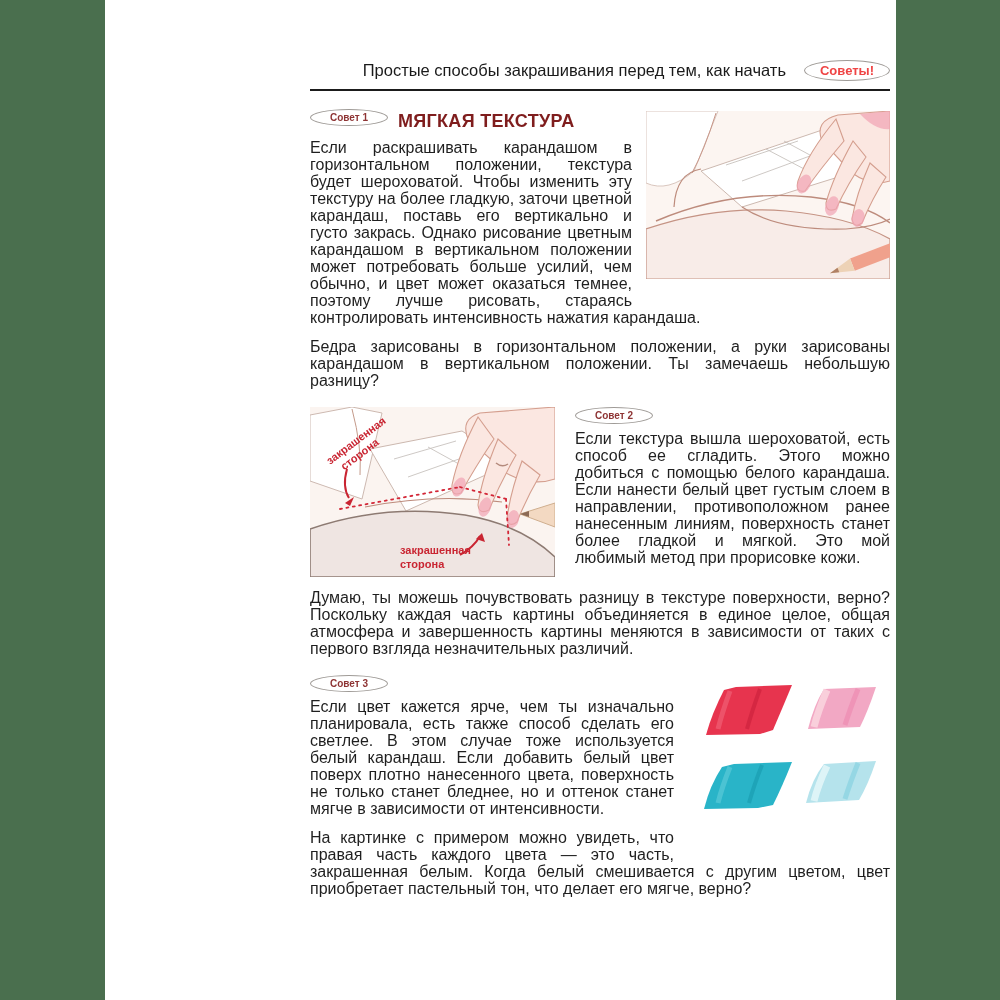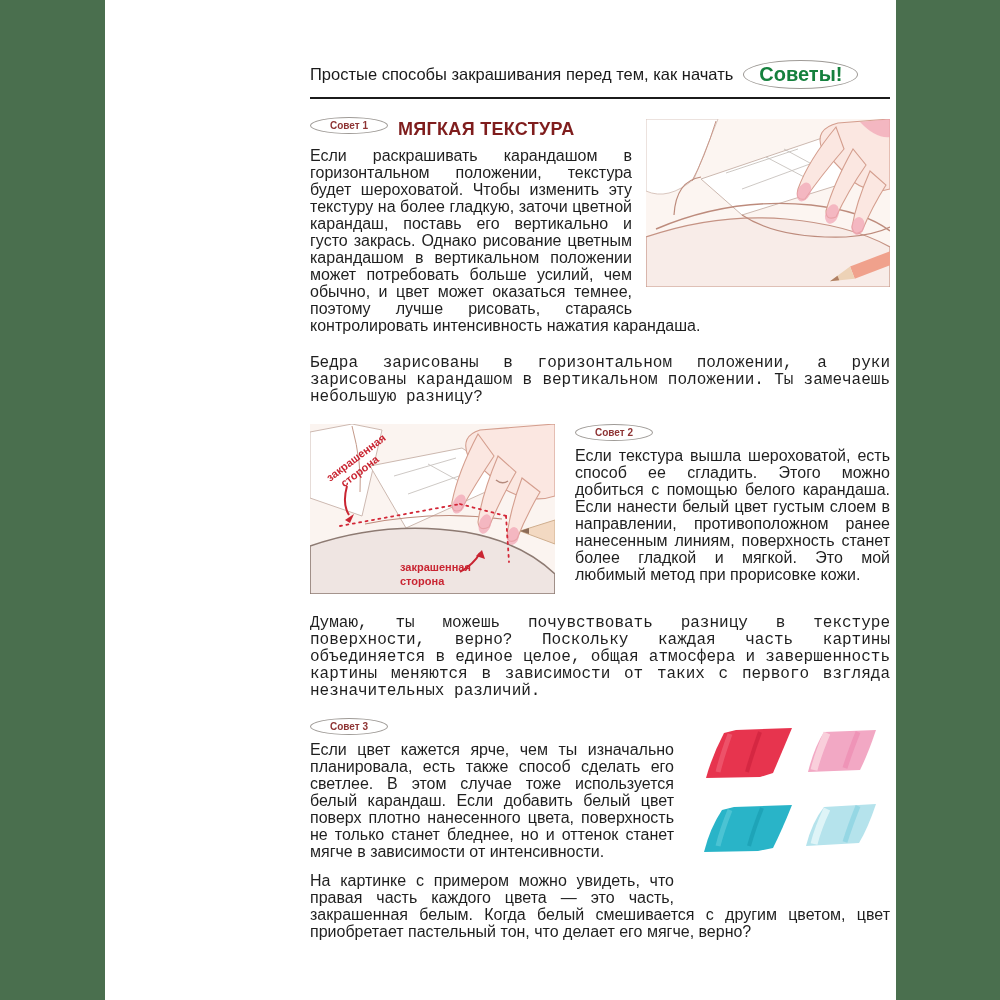--- a/index.html
+++ b/index.html
@@ -6,33 +6,33 @@
   .screenshot{
     position:relative;width:1000px;height:1000px;background:#ffffff;overflow:hidden;
     font-family:"Liberation Sans",sans-serif;color:#1f1f1f;
   }
   .strip{position:absolute;top:0;bottom:0;background:#4a6f4e;}
   .strip-left{left:0;width:105px;}
   .strip-right{left:896px;width:104px;}
   .content{position:absolute;left:310px;top:0;width:580px;}
 
   
-  .page-header{padding-top:60px;display:flex;justify-content:flex-start;align-items:center;gap:10px;}
+  .page-header{padding-top:60px;display:flex;justify-content:flex-end;align-items:center;gap:18px;}
   .header-title{font-size:16.5px;color:#1a1a1a;white-space:nowrap;}
   .oval{display:inline-block;border:1.5px solid #9f9b97;border-radius:50%;text-align:center;background:#fff;}
-  .header-badge{font-weight:bold;font-size:20px;color:#15803d;padding:2px 15px;}
+  .header-badge{font-weight:bold;font-size:13px;color:#ef4444;padding:2px 15px;}
   .divider{border-top:2px solid #1b1b1b;margin-top:8px;}
 
   
   .tip{margin-top:18px;overflow:visible;}
   .tip-heading{display:flex;align-items:flex-start;gap:10px;margin:0 0 6px 0;}
   .tip-badge{font-weight:bold;font-size:10px;color:#8e3434;padding:2px 19px;white-space:nowrap;flex:0 0 auto;}
   .tip-title{margin:1px 0 0 0;font-size:18px;line-height:23px;font-weight:bold;color:#7f1d1d;letter-spacing:.3px;flex:1 1 auto;}
   .body-text{margin:0;font-size:16px;line-height:17px;text-align:justify;}
-  .note{margin-top:21px;font-family:Liberation Mono, monospace;}
+  .note{margin-top:12px;}
   .note-in{margin-top:12px;}
 
   .fig{margin:0;}
   .fig svg{display:block;}
   .tip-1 .fig-right{float:right;width:244px;height:168px;margin:2px 0 16px 14px;}
   .tip-3 .fig-right{float:right;width:200px;height:140px;margin:2px 0 46px 16px;}
 
   .tip-2{display:flex;gap:20px;align-items:flex-start;}
   .tip-2 .fig-left{flex:0 0 245px;width:245px;height:170px;}
   .tip-2 .tip-col{flex:1 1 auto;min-width:0;}

